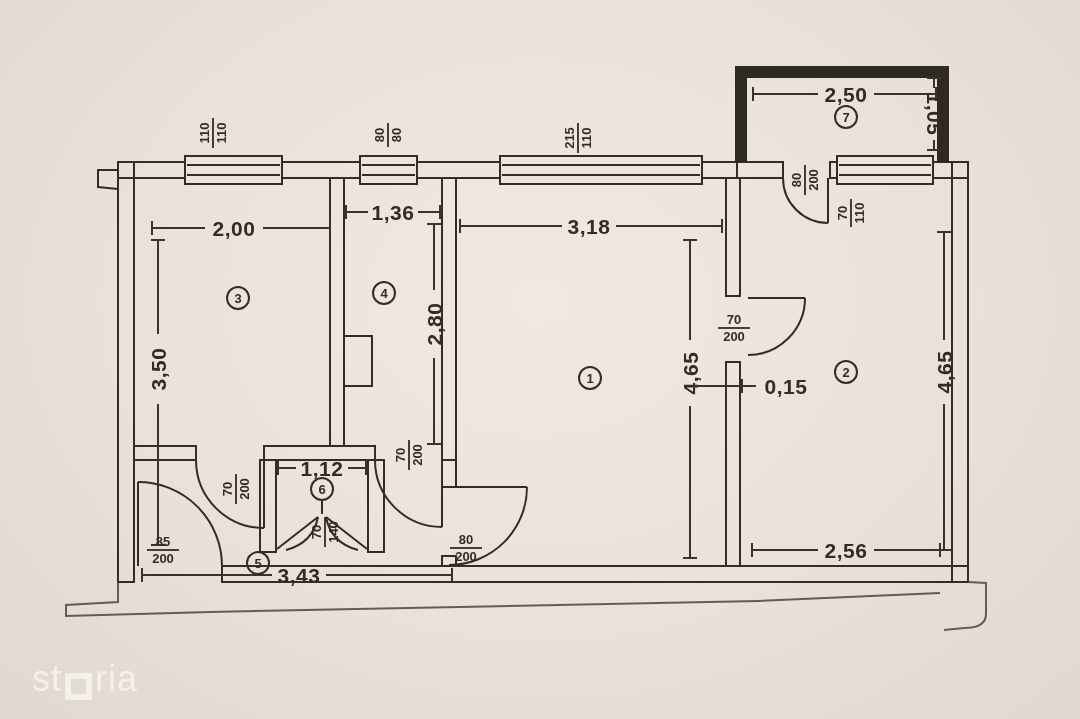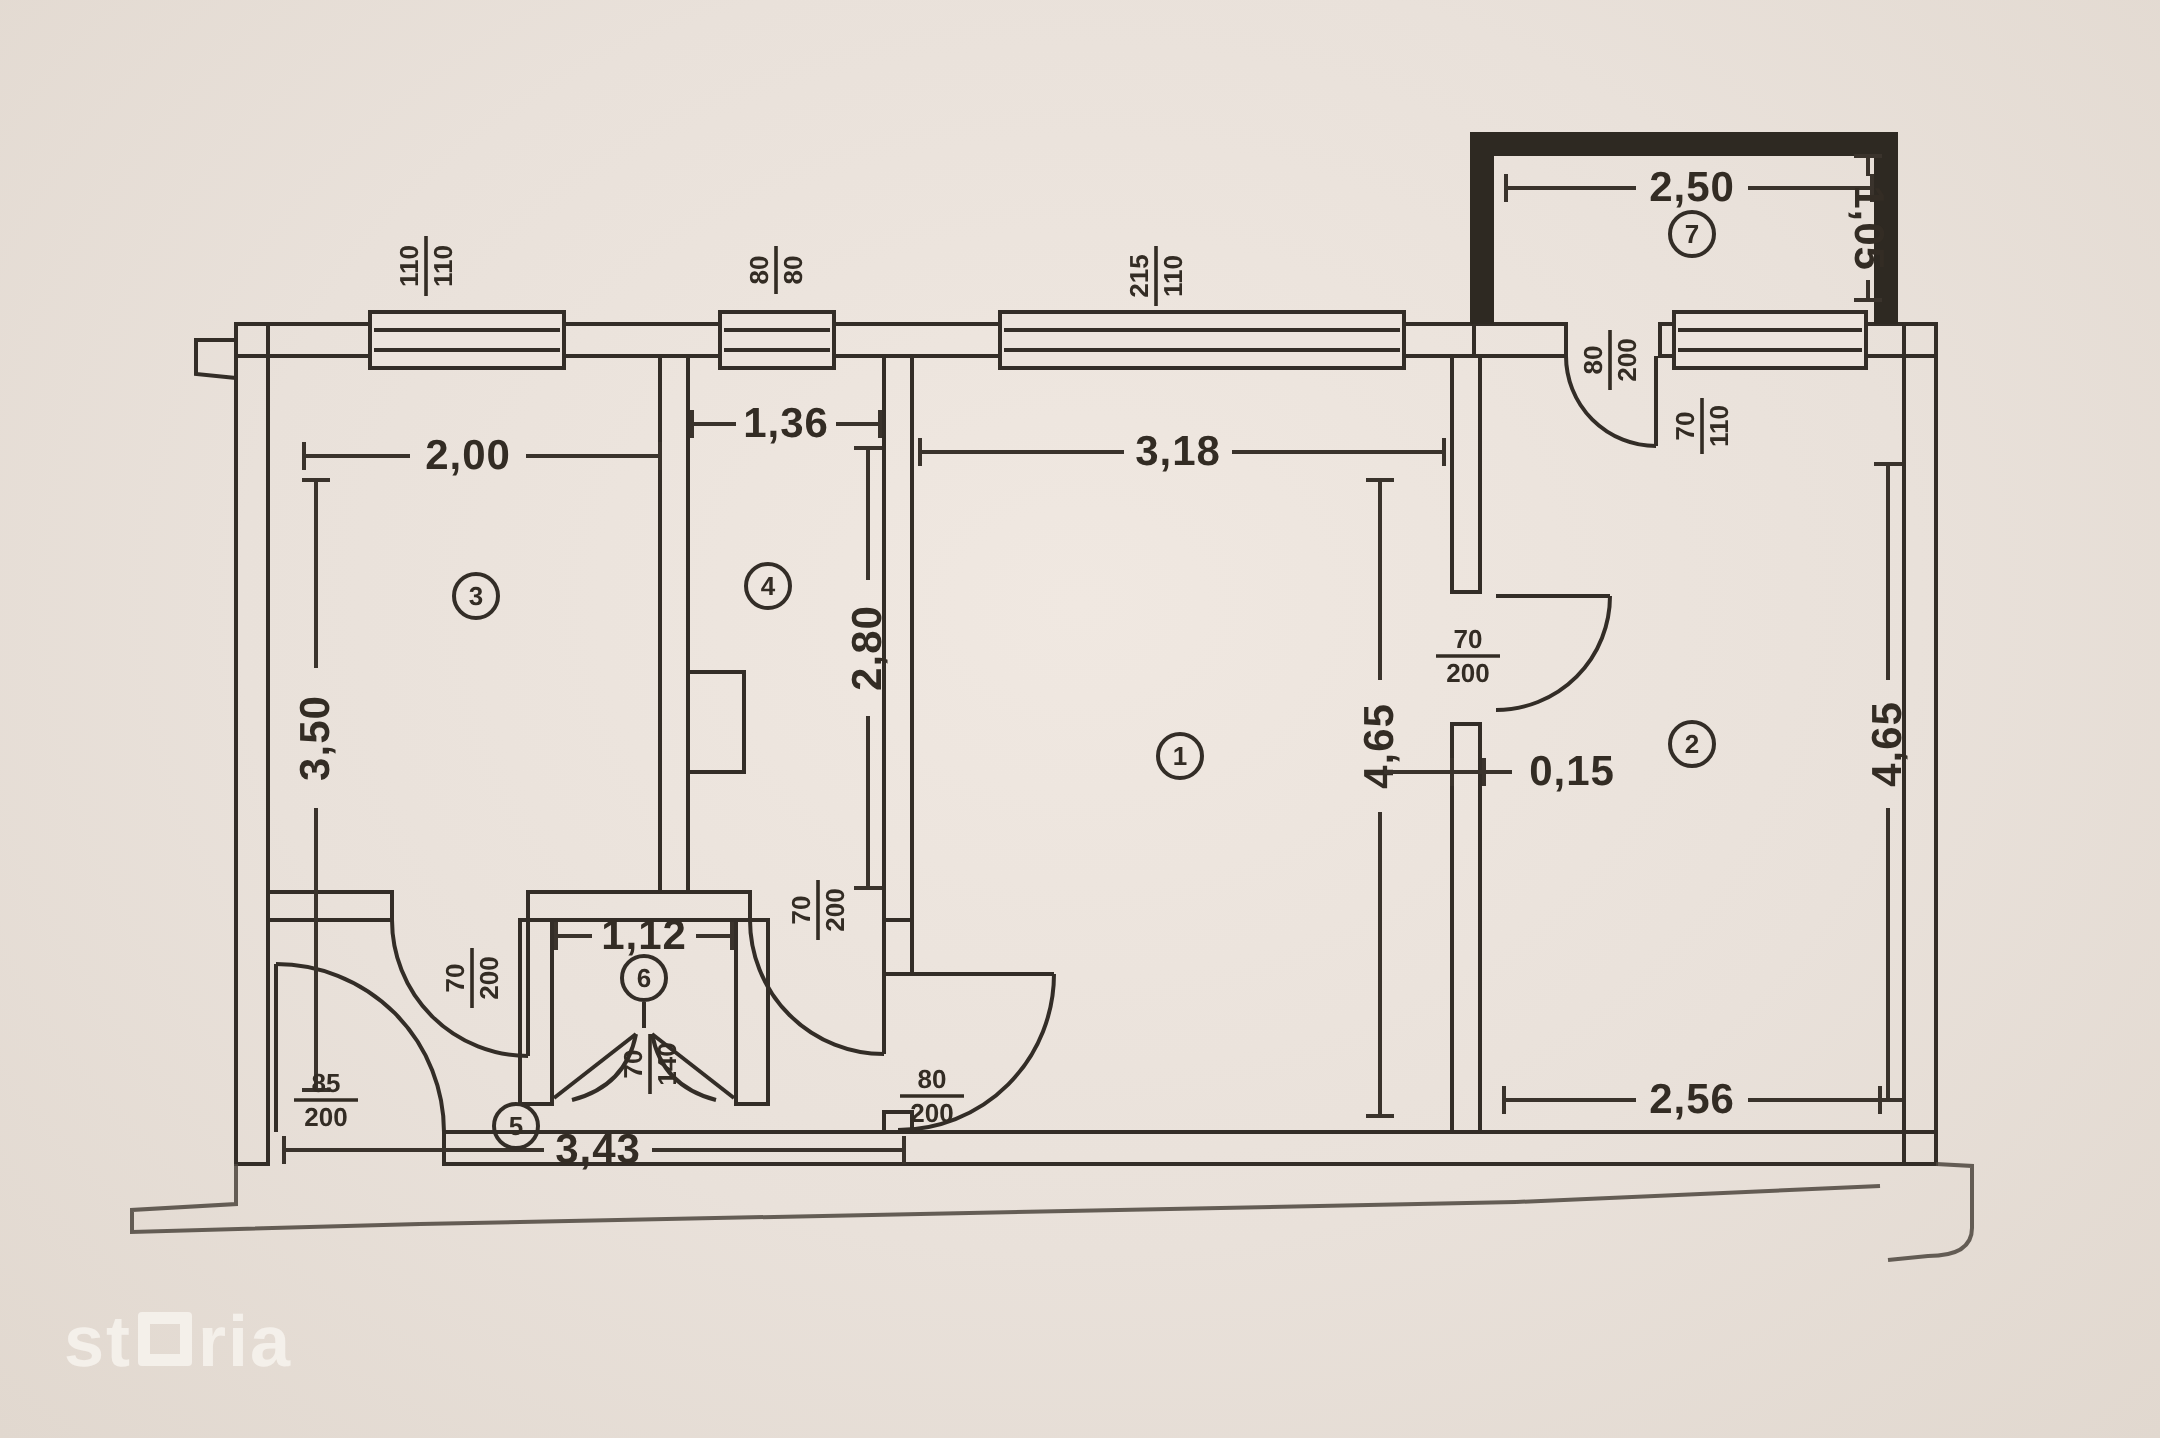--- a/index.html
+++ b/index.html
@@ -15,22 +15,22 @@
   .thin{fill:none;stroke:#332d27;stroke-width:2;}
   .dim{stroke:#3a332c;stroke-width:2;fill:none;}
   .art{stroke:#4c453d;stroke-width:2;fill:none;opacity:.85;}
   text{fill:#332c24;}
   .dimtxt{font-size:21px;font-weight:700;letter-spacing:.5px;}
   .fr{font-size:13px;font-weight:700;}
   .circ{font-size:13px;font-weight:700;}
   .frline{stroke:#332c24;stroke-width:1.8;}
   .watermark{
     position:absolute;left:32px;top:650px;height:50px;
-    color:#f6f2ed;opacity:.92;font-size:36px;font-weight:700;letter-spacing:1px;
-    display:flex;align-items:flex-start;
+    color:#f6f2ed;opacity:.92;font-size:36px;font-weight:400;letter-spacing:1px;
+    display:flex;align-items:flex-end;
   }
   .watermark .sq{
     display:inline-block;width:15px;height:15px;border:6px solid #f6f2ed;
     margin:6px 3px 0 3px;border-radius:2px;
   }
 </style>
 </head>
 <body>
 
 <div class="stage">

